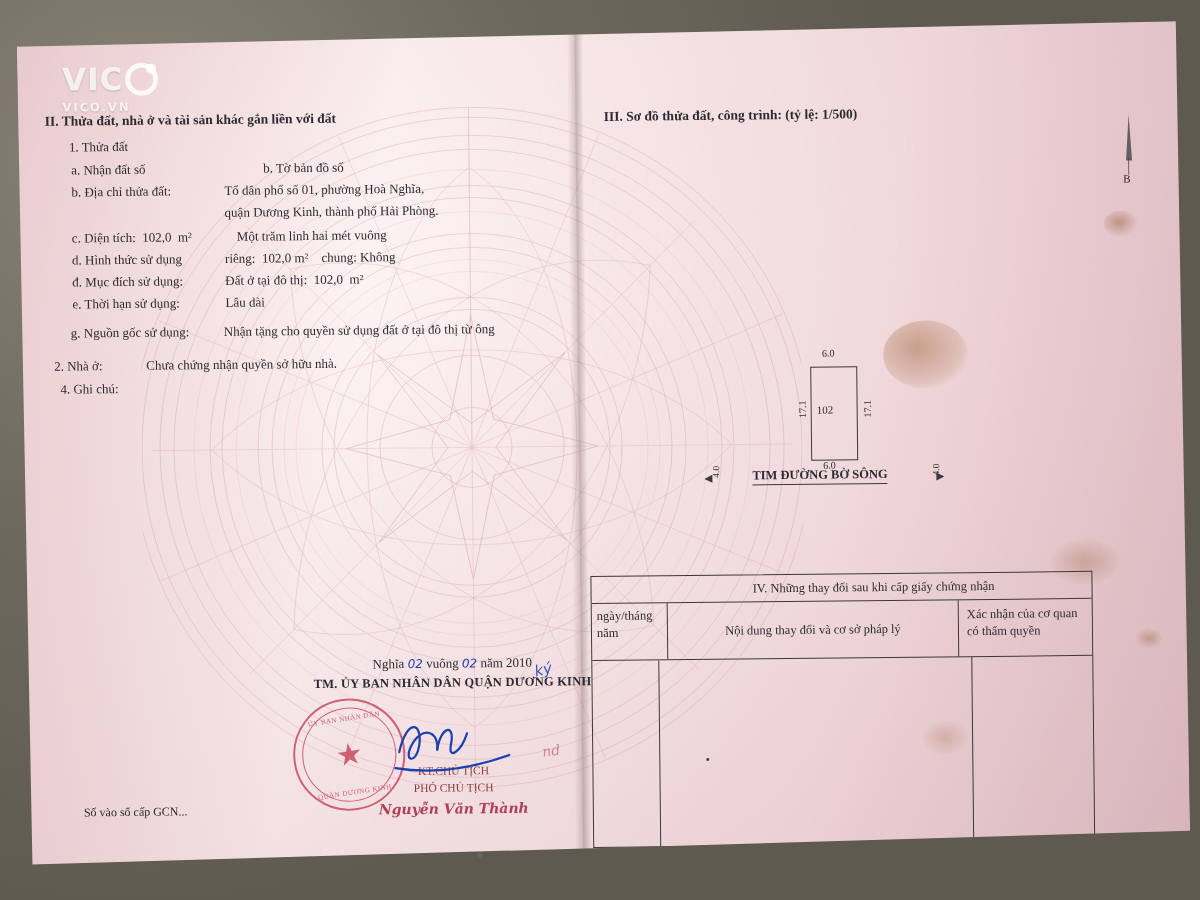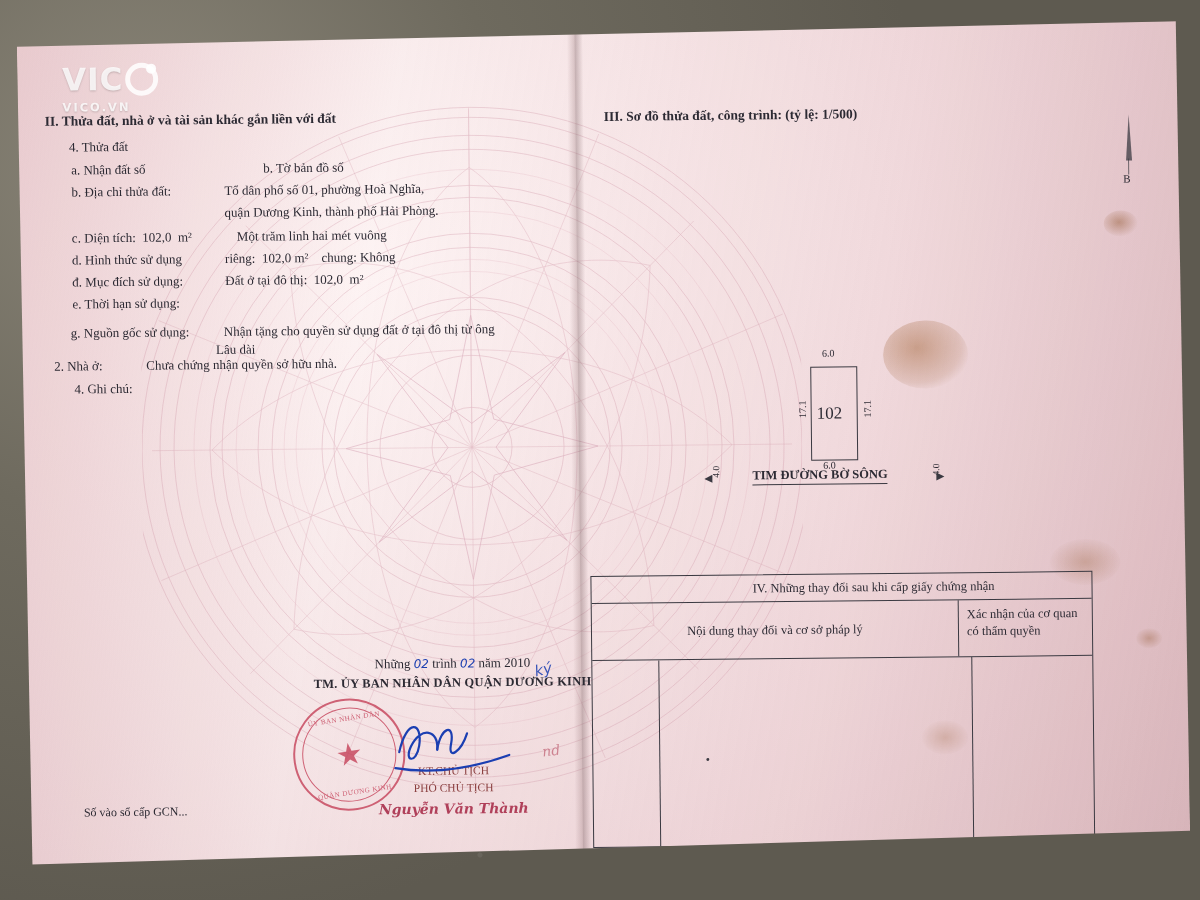--- a/index.html
+++ b/index.html
@@ -139,26 +139,26 @@
   #l3  { left: 60px;  top: 155px; }
   #l3v { left: 213px; top: 155px; }
   #l3v2{ left: 213px; top: 177px; }
   #l4  { left: 60px;  top: 201px; }
   #l4v { left: 225px; top: 201px; }
   #l5  { left: 60px;  top: 223px; }
   #l5v { left: 213px; top: 223px; }
   #l6  { left: 60px;  top: 245px; }
   #l6v { left: 213px; top: 245px; }
   #l7  { left: 60px;  top: 267px; }
-  #l7v { left: 203px; top: 267px; margin-top: 47px; }
+  #l7v { left: 213px; top: 267px; }
   #l8  { left: 58px;  top: 296px; }
   #l8v { left: 211px; top: 296px; }
   #l9  { left: 41px;  top: 329px; }
   #l9v { left: 133px; top: 329px; }
-  #l10 { left: 61px;  top: 352px; text-align: center; }
+  #l10 { left: 47px;  top: 352px; text-align: center; }
 
   
   #h3 { left: 593px; top: 85px; }
 
   
   .compass { position: absolute; left: 1104px; top: 96px; width: 26px; height: 86px; }
   .compass .needle {
     position: absolute; left: 11px; top: 0; width: 0; height: 0;
     border-left: 3px solid transparent; border-right: 3px solid transparent;
     border-bottom: 46px solid #3b3a42; opacity: .75;
@@ -167,21 +167,21 @@
     position: absolute; left: 13px; top: 44px; width: 1px; height: 16px; background: #3b3a42; opacity: .7;
   }
   .compass .lbl { position: absolute; left: 8px; top: 58px; font-size: 11px; }
 
   
   .parcel { position: absolute; left: 690px; top: 320px; width: 260px; height: 150px; }
   .parcel .rect {
     position: absolute; left: 107px; top: 25px; width: 45px; height: 92px;
     border: 1.3px solid #3a3941;
   }
-  .parcel .num { position: absolute; left: 113px; top: 62px; font-size: 17px; }
+  .parcel .num { position: absolute; left: 113px; top: 62px; font-size: 11px; }
   .parcel .d-top { position: absolute; left: 119px; top: 6px; font-size: 10px; }
   .parcel .d-bot { position: absolute; left: 119px; top: 118px; font-size: 10px; }
   .parcel .d-left {
     position: absolute; left: 90px; top: 62px; font-size: 10px;
     transform: rotate(-90deg); transform-origin: center;
   }
   .parcel .d-right {
     position: absolute; left: 155px; top: 62px; font-size: 10px;
     transform: rotate(-90deg); transform-origin: center;
   }
@@ -363,21 +363,21 @@
       <div class="big">
         <span>VIC</span>
         <span class="ring"></span>
       </div>
       <div class="small">VICO.VN</div>
     </div>
 
     <div class="doc">
 
       <div class="heading" id="h2">II. Thửa đất, nhà ở và tài sản khác gắn liền với đất</div>
-      <div class="ln" id="l1">4. Thửa đất</div>
+      <div class="ln" id="l1">1. Thửa đất</div>
       <div class="ln" id="l2">a. Nhận đất số</div>
       <div class="ln" id="l2b">b. Tờ bản đồ số</div>
       <div class="ln" id="l3">b. Địa chỉ thửa đất:</div>
       <div class="ln" id="l3v">Tổ dân phố số 01, phường Hoà Nghĩa,</div>
       <div class="ln" id="l3v2">quận Dương Kinh, thành phố Hải Phòng.</div>
       <div class="ln" id="l4">c. Diện tích:  102,0  m²</div>
       <div class="ln" id="l4v">Một trăm linh hai mét vuông</div>
       <div class="ln" id="l5">d. Hình thức sử dụng</div>
       <div class="ln" id="l5v">riêng:  102,0 m²    chung: Không</div>
       <div class="ln" id="l6">đ. Mục đích sử dụng:</div>
@@ -411,37 +411,38 @@
           <div class="w-left">4.0</div>
           <div class="lbl">TIM ĐƯỜNG BỜ SÔNG</div>
           <div class="w-right">4.0</div>
           <div class="arrow-r"></div>
         </div>
       </div>
 
       <div class="tbl">
         <div class="title">IV. Những thay đổi sau khi cấp giấy chứng nhận</div>
         <div class="hdr">
+          <div class="c1">ngày/tháng<br>năm</div>
           <div class="c2">Nội dung thay đổi và cơ sở pháp lý</div>
           <div class="c3">Xác nhận của cơ quan<br>có thẩm quyền</div>
         </div>
         <div class="body">
           <div class="b1"></div>
           <div class="b2">
               <span class="dot"></span>
             </div>
           <div class="b3"></div>
         </div>
       </div>
 
       <div class="sig">
         <div class="dateline">
-          <span>Những</span>
+          <span>Nghĩa</span>
           <span class="hw">02</span>
-          <span>trình</span>
+          <span>vuông</span>
           <span class="hw">02</span>
           <span>năm</span>
           <span>2010</span>
         </div>
         <div class="org">TM. ỦY BAN NHÂN DÂN QUẬN DƯƠNG KINH</div>
         <div class="role">
           <div>KT.CHỦ TỊCH</div>
           <div>PHÓ CHỦ TỊCH</div>
         </div>
         <div class="name">Nguyễn Văn Thành</div>

